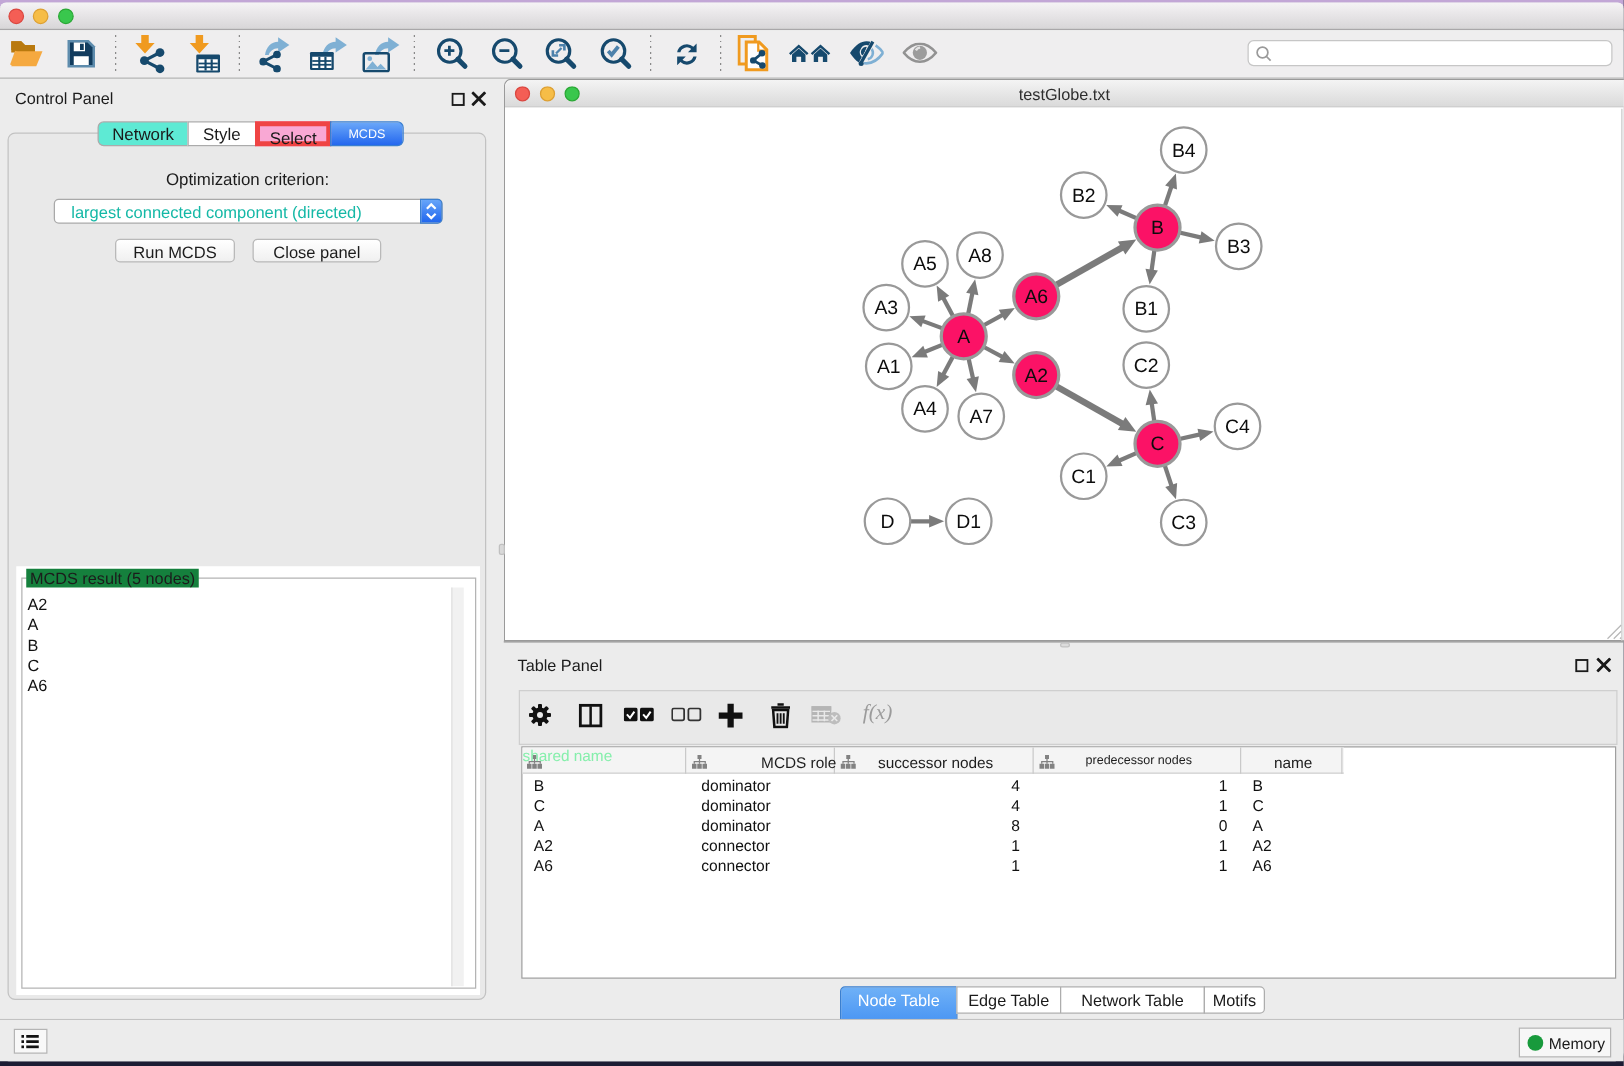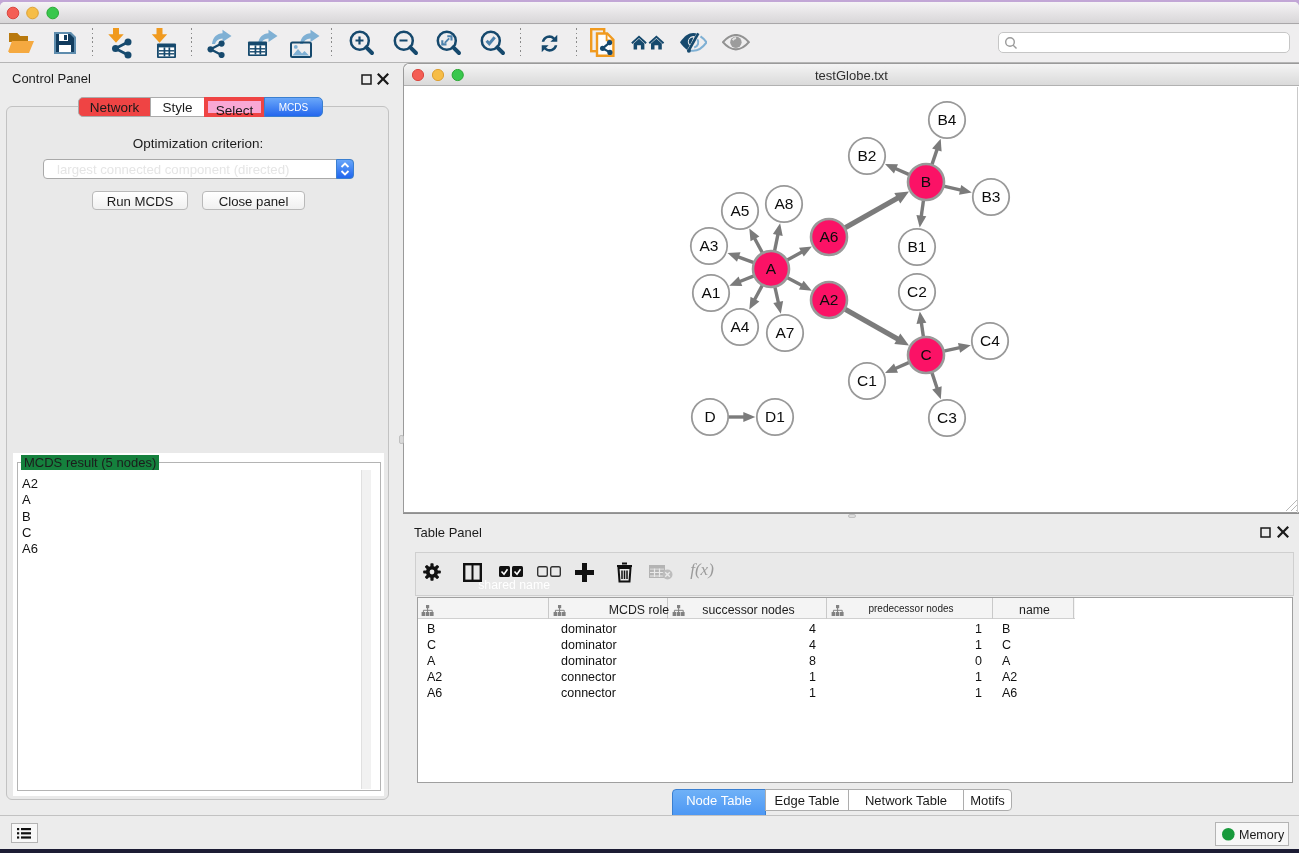--- a/index.html
+++ b/index.html
@@ -169,27 +169,27 @@
 </div>
 
 <div class="abs" style="left:12px;top:71px;font-size:13px;color:#1c1c1c">Control Panel</div>
 <svg style="position:absolute;left:361px;top:73.5px" width="11" height="11">
     <rect x="1" y="1" width="9" height="9" fill="none" stroke="#1a1a1a" stroke-width="1.5"></rect>
   </svg>
 <svg style="position:absolute;left:377px;top:73px" width="12" height="12" viewBox="0 0 12 12">
     <path d="M1.6 0 L6 4.4 L10.4 0 L12 1.6 L7.6 6 L12 10.4 L10.4 12 L6 7.6 L1.6 12 L0 10.4 L4.4 6 L0 1.6 z" fill="#1a1a1a"></path>
   </svg>
 <div class="abs" style="left:6px;top:106px;width:383px;height:694px;border:1px solid #c2c2c2;border-radius:6px;background:#e9e9e9"></div>
-<div style="position:absolute;left:78px;top:97px;width:73px;height:20px;background:#ef4444;color:#1a1a1a;border:1px solid #ababab;border-radius:5px 0 0 5px;font-size:13.5px;text-align:center;line-height:20px">Network</div>
+<div style="position:absolute;left:78px;top:97px;width:73px;height:20px;background:#5eead4;color:#1a1a1a;border:1px solid #ababab;border-radius:5px 0 0 5px;font-size:13.5px;text-align:center;line-height:20px">Network</div>
 <div style="position:absolute;left:150px;top:97px;width:55px;height:20px;background:#ffffff;color:#1a1a1a;border:1px solid #ababab;font-size:13.5px;text-align:center;line-height:20px">Style</div>
 <div style="position:absolute;left:204px;top:97px;width:61px;height:20px;background:#f9a8d4;color:#1a1a1a;border:4px solid #ef4444;font-size:13.5px;text-align:center;line-height:20px">Select</div>
 <div style="position:absolute;left:264px;top:97px;width:59px;height:20px;background:linear-gradient(#6aa7f9,#2467ee);color:#fff;border:1px solid #3a7fd0;border-radius:0 5px 5px 0;font-size:10px;text-align:center;line-height:20px">MCDS</div>
 <div class="abs" style="left:0;top:136px;width:396px;text-align:center;font-size:13.5px;color:#1c1c1c">Optimization criterion:</div>
 <div class="abs" style="left:43px;top:159px;width:311px;height:20px;background:#fff;border:1px solid #a9a9a9;border-radius:4px"></div>
-<div class="abs" style="left:57px;top:161.5px;font-size:13.2px;color:#e5e5e5">largest connected component (directed)</div>
+<div class="abs" style="left:57px;top:161.5px;font-size:13.2px;color:#14b8a6">largest connected component (directed)</div>
 <div class="abs" style="left:336px;top:159px;width:18px;height:20px;background:linear-gradient(#67a5f9,#2066ee);border-radius:0 4px 4px 0;border:1px solid #3a7fd0"></div>
 <svg class="abs" style="left:339px;top:162px" width="12" height="14">
     <path d="M2.5 5 L6 1.5 L9.5 5" stroke="#fff" stroke-width="1.8" fill="none"></path>
     <path d="M2.5 9 L6 12.5 L9.5 9" stroke="#fff" stroke-width="1.8" fill="none"></path>
   </svg>
 <div class="abs" style="left:92px;top:191px;width:96px;height:19px;background:linear-gradient(#ffffff,#f0f0f0);border:1px solid #b9b9b9;border-radius:4px;font-size:13.2px;text-align:center;line-height:19px;color:#1c1c1c">Run MCDS</div>
 <div class="abs" style="left:202px;top:191px;width:103px;height:19px;background:linear-gradient(#ffffff,#f0f0f0);border:1px solid #b9b9b9;border-radius:4px;font-size:13.2px;text-align:center;line-height:19px;color:#1c1c1c">Close panel</div>
 
 <div class="abs" style="left:13px;top:453px;width:371px;height:343px;background:#fff"></div>
 <div class="abs" style="left:17px;top:462px;width:364px;height:329px;border:1px solid #b4b4b4"></div>
@@ -353,21 +353,21 @@
 <div style="position:absolute;left:418px;top:598px;width:131px;height:21px;border-right:1px solid #c9c9c9"></div>
 <div style="position:absolute;left:421px;top:603px"><svg width="13" height="12" viewBox="0 0 13 12">
       <g fill="#828282">
         <rect x="5" y="0" width="3.2" height="3.2"></rect>
         <rect x="0.6" y="7" width="3.6" height="4"></rect>
         <rect x="4.8" y="7" width="3.6" height="4"></rect>
         <rect x="9" y="7" width="3.6" height="4"></rect>
         <path d="M6.6 3 v2.5 M2.4 7 v-1.7 h8.8 v1.7 M6.6 5 v2" stroke="#828282" stroke-width="1" fill="none"></path>
       </g>
     </svg></div>
-<div style="position:absolute;left:418px;top:578px;width:132px;text-align:right;font-size:12.3px;color:#ffffff">shared name</div>
+<div style="position:absolute;left:418px;top:598px;width:132px;text-align:left;font-size:12.3px;color:#86efac">shared name</div>
 <div style="position:absolute;left:550px;top:598px;width:118px;height:21px;border-right:1px solid #c9c9c9"></div>
 <div style="position:absolute;left:553px;top:603px"><svg width="13" height="12" viewBox="0 0 13 12">
       <g fill="#828282">
         <rect x="5" y="0" width="3.2" height="3.2"></rect>
         <rect x="0.6" y="7" width="3.6" height="4"></rect>
         <rect x="4.8" y="7" width="3.6" height="4"></rect>
         <rect x="9" y="7" width="3.6" height="4"></rect>
         <path d="M6.6 3 v2.5 M2.4 7 v-1.7 h8.8 v1.7 M6.6 5 v2" stroke="#828282" stroke-width="1" fill="none"></path>
       </g>
     </svg></div>

